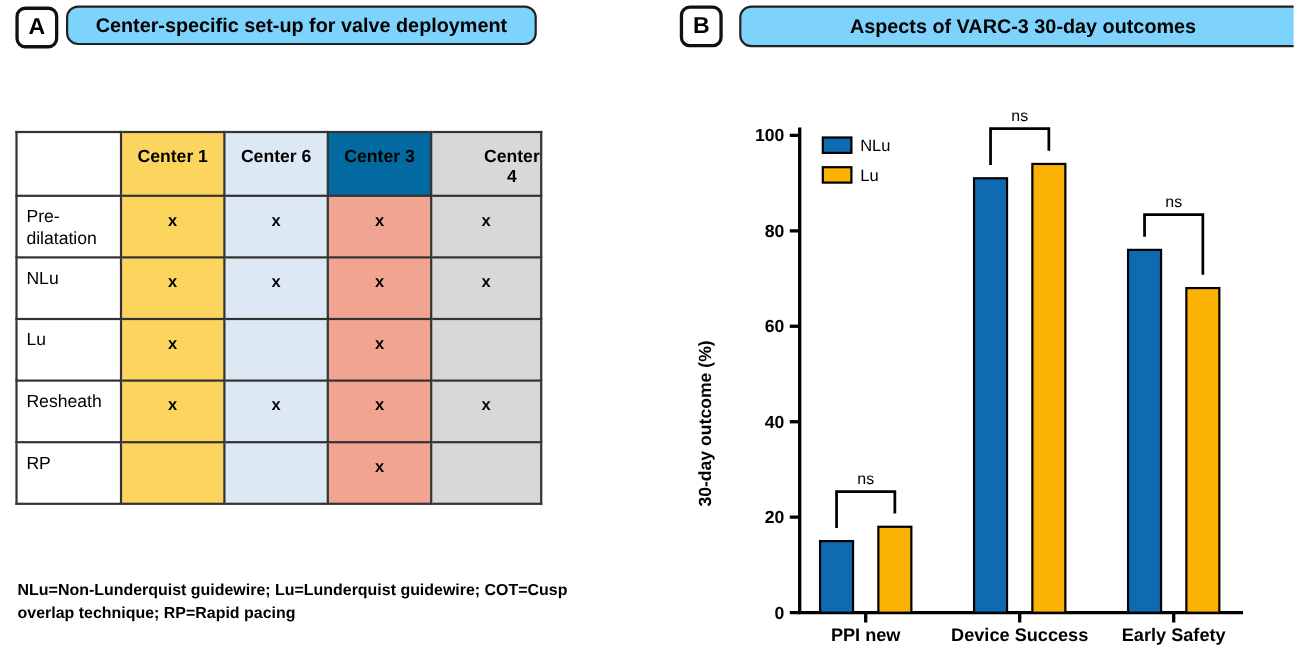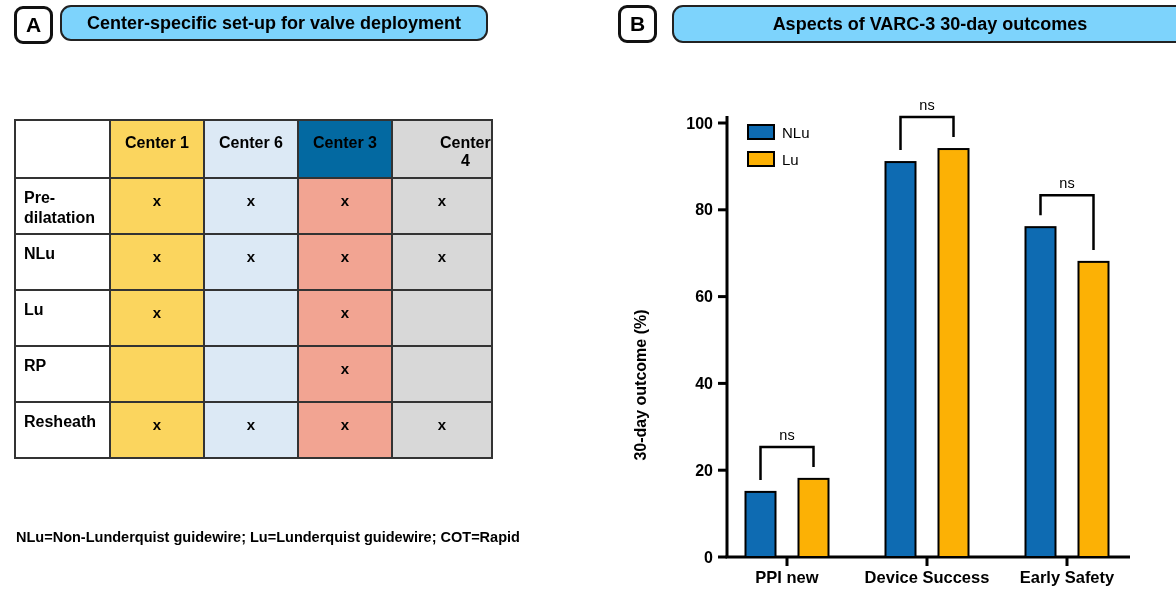--- a/index.html
+++ b/index.html
@@ -35,21 +35,21 @@
   }
   table.setup td, table.setup th {
     border: 2px solid #333; vertical-align: top;
   }
   table.setup th {
     width: 94px; height: 58px; text-align: center;
     font-size: 16px; font-weight: bold; padding-top: 13px;
   }
   table.setup th.rowhead-corner { width: 95px; background: #fff; }
   table.setup td.rowlabel {
-    background: #fff; font-weight: bold; font-size: 16px;
+    background: #fff; font-weight: normal; font-size: 16px;
     text-align: left; padding: 9px 4px 0 8px; line-height: 1.25;
   }
   table.setup td.mark {
     text-align: center; font-weight: bold; font-size: 15px; padding-top: 13px;
   }
   table.setup tr.body-row { height: 56px; }
 
   .footnote {
     position: absolute; left: 16px; top: 527px; width: 540px;
     font-size: 14.5px; font-weight: 600; line-height: 1.48;
@@ -91,38 +91,39 @@
           <td class="mark" style="background: rgb(216, 216, 216);">x</td>
         </tr>
         <tr class="body-row">
           <td class="rowlabel">Lu</td>
           <td class="mark" style="background: rgb(251, 213, 94);">x</td>
           <td class="mark" style="background: rgb(220, 233, 245);"></td>
           <td class="mark" style="background: rgb(242, 164, 146);">x</td>
           <td class="mark" style="background: rgb(216, 216, 216);"></td>
         </tr>
         <tr class="body-row">
+          <td class="rowlabel">Resheath</td>
+          <td class="mark" style="background: rgb(251, 213, 94);">x</td>
+          <td class="mark" style="background: rgb(220, 233, 245);">x</td>
+          <td class="mark" style="background: rgb(242, 164, 146);">x</td>
+          <td class="mark" style="background: rgb(216, 216, 216);">x</td>
+        </tr>
+        <tr class="body-row">
           <td class="rowlabel">RP</td>
           <td class="mark" style="background: rgb(251, 213, 94);"></td>
           <td class="mark" style="background: rgb(220, 233, 245);"></td>
           <td class="mark" style="background: rgb(242, 164, 146);">x</td>
           <td class="mark" style="background: rgb(216, 216, 216);"></td>
         </tr>
-        <tr class="body-row">
-          <td class="rowlabel">Resheath</td>
-          <td class="mark" style="background: rgb(251, 213, 94);">x</td>
-          <td class="mark" style="background: rgb(220, 233, 245);">x</td>
-          <td class="mark" style="background: rgb(242, 164, 146);">x</td>
-          <td class="mark" style="background: rgb(216, 216, 216);">x</td>
-        </tr>
       </tbody>
   </table>
 
   <div class="footnote">
-    <div>NLu=Non-Lunderquist guidewire; Lu=Lunderquist guidewire; COT=Rapid</div>
+    <div>NLu=Non-Lunderquist guidewire; Lu=Lunderquist guidewire; COT=Cusp</div>
+    <div>overlap technique; RP=Rapid pacing</div>
   </div>
 </div>
 
 <div class="panel" id="panel-b">
   <div class="badge">B</div>
   <div class="title-box">Aspects of VARC-3 30-day outcomes</div>
 
   <svg id="chart-svg" width="520" height="495" viewBox="0 0 520 495">
       <line x1="97" y1="457" x2="97" y2="16" stroke="#000" stroke-width="3"></line>
       <line x1="95.5" y1="457" x2="500" y2="457" stroke="#000" stroke-width="3"></line>

